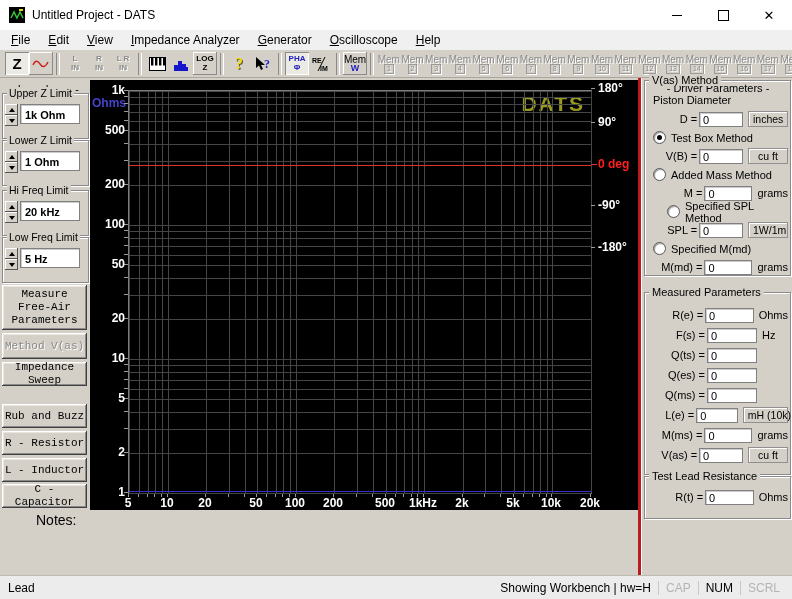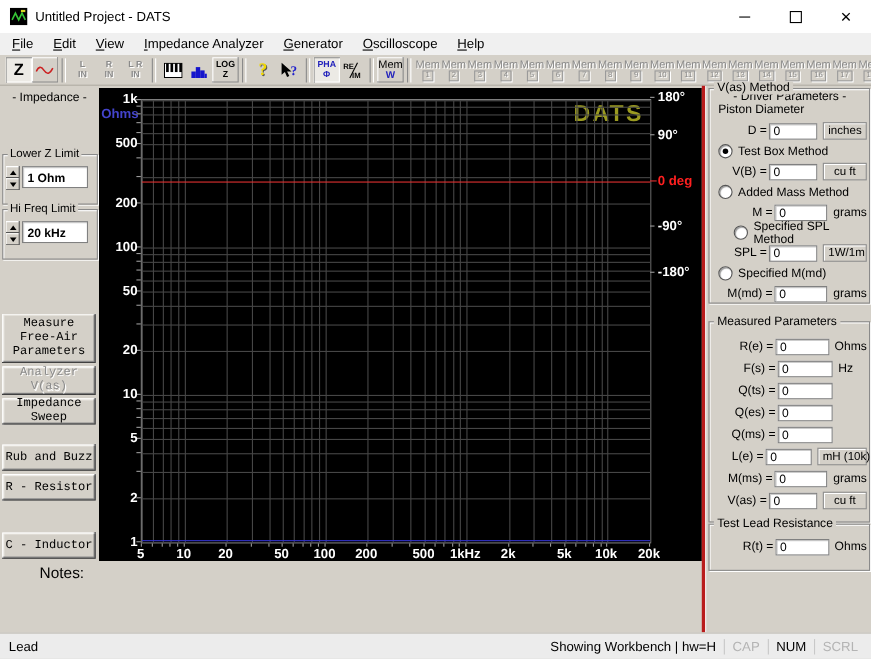--- a/index.html
+++ b/index.html
@@ -274,20 +274,32 @@
         <div class="memlbl dis">Mem</div>
         <div class="memnum dis">18</div>
       </div>
     </div>
 
   <div class="workspace">
 
     <div id="left-panel">
       <div class="lp-header">- Impedance -</div>
       <div class="notes-label">Notes:</div>
+    <div class="lp-group" style="top: 15px;">
+          <span class="lp-group-title">Upper Z Limit</span>
+          <div class="spin">
+            <div class="spin-btn">
+              <i class="tri-up"></i>
+            </div>
+            <div class="spin-btn">
+              <i class="tri-down"></i>
+            </div>
+          </div>
+          <div class="lp-field">1k Ohm</div>
+        </div>
         <div class="lp-group" style="top: 62px;">
           <span class="lp-group-title">Lower Z Limit</span>
           <div class="spin">
             <div class="spin-btn">
               <i class="tri-up"></i>
             </div>
             <div class="spin-btn">
               <i class="tri-down"></i>
             </div>
           </div>
@@ -298,29 +310,42 @@
           <div class="spin">
             <div class="spin-btn">
               <i class="tri-up"></i>
             </div>
             <div class="spin-btn">
               <i class="tri-down"></i>
             </div>
           </div>
           <div class="lp-field">20 kHz</div>
         </div>
+        <div class="lp-group" style="top: 159px;">
+          <span class="lp-group-title">Low Freq Limit</span>
+          <div class="spin">
+            <div class="spin-btn">
+              <i class="tri-up"></i>
+            </div>
+            <div class="spin-btn">
+              <i class="tri-down"></i>
+            </div>
+          </div>
+          <div class="lp-field">5 Hz</div>
+        </div>
         <div class="lp-btn" style="top: 207px; height: 45px;">Measure
 Free-Air
 Parameters</div>
-        <div class="lp-btn dis" style="top: 255px; height: 26px;">Analyzer V(as)</div>
+        <div class="lp-btn dis" style="top: 255px; height: 26px;">Method V(as)</div>
         <div class="lp-btn" style="top: 284px; height: 24px;">Impedance
 Sweep</div>
         <div class="lp-btn" style="top: 326px; height: 24px;">Rub and Buzz</div>
         <div class="lp-btn" style="top: 353px; height: 24px;">R - Resistor</div>
-        <div class="lp-btn" style="top: 406px; height: 24px;">C - Inductor</div>
+        <div class="lp-btn" style="top: 380px; height: 24px;">L - Inductor</div>
+        <div class="lp-btn" style="top: 406px; height: 24px;">C - Capacitor</div>
       </div>
 
     <div id="chart-region">
       <div id="plot">
         <span class="dats-logo" style="color: rgb(154, 154, 32);">DATS</span>
       <div class="gv" style="left: 0px; background: rgb(70, 70, 70);"></div>
           <div class="gv" style="left: 10px; background: rgb(70, 70, 70);"></div>
           <div class="gv" style="left: 19px; background: rgb(70, 70, 70);"></div>
           <div class="gv" style="left: 26px; background: rgb(70, 70, 70);"></div>
           <div class="gv" style="left: 33px; background: rgb(70, 70, 70);"></div>

